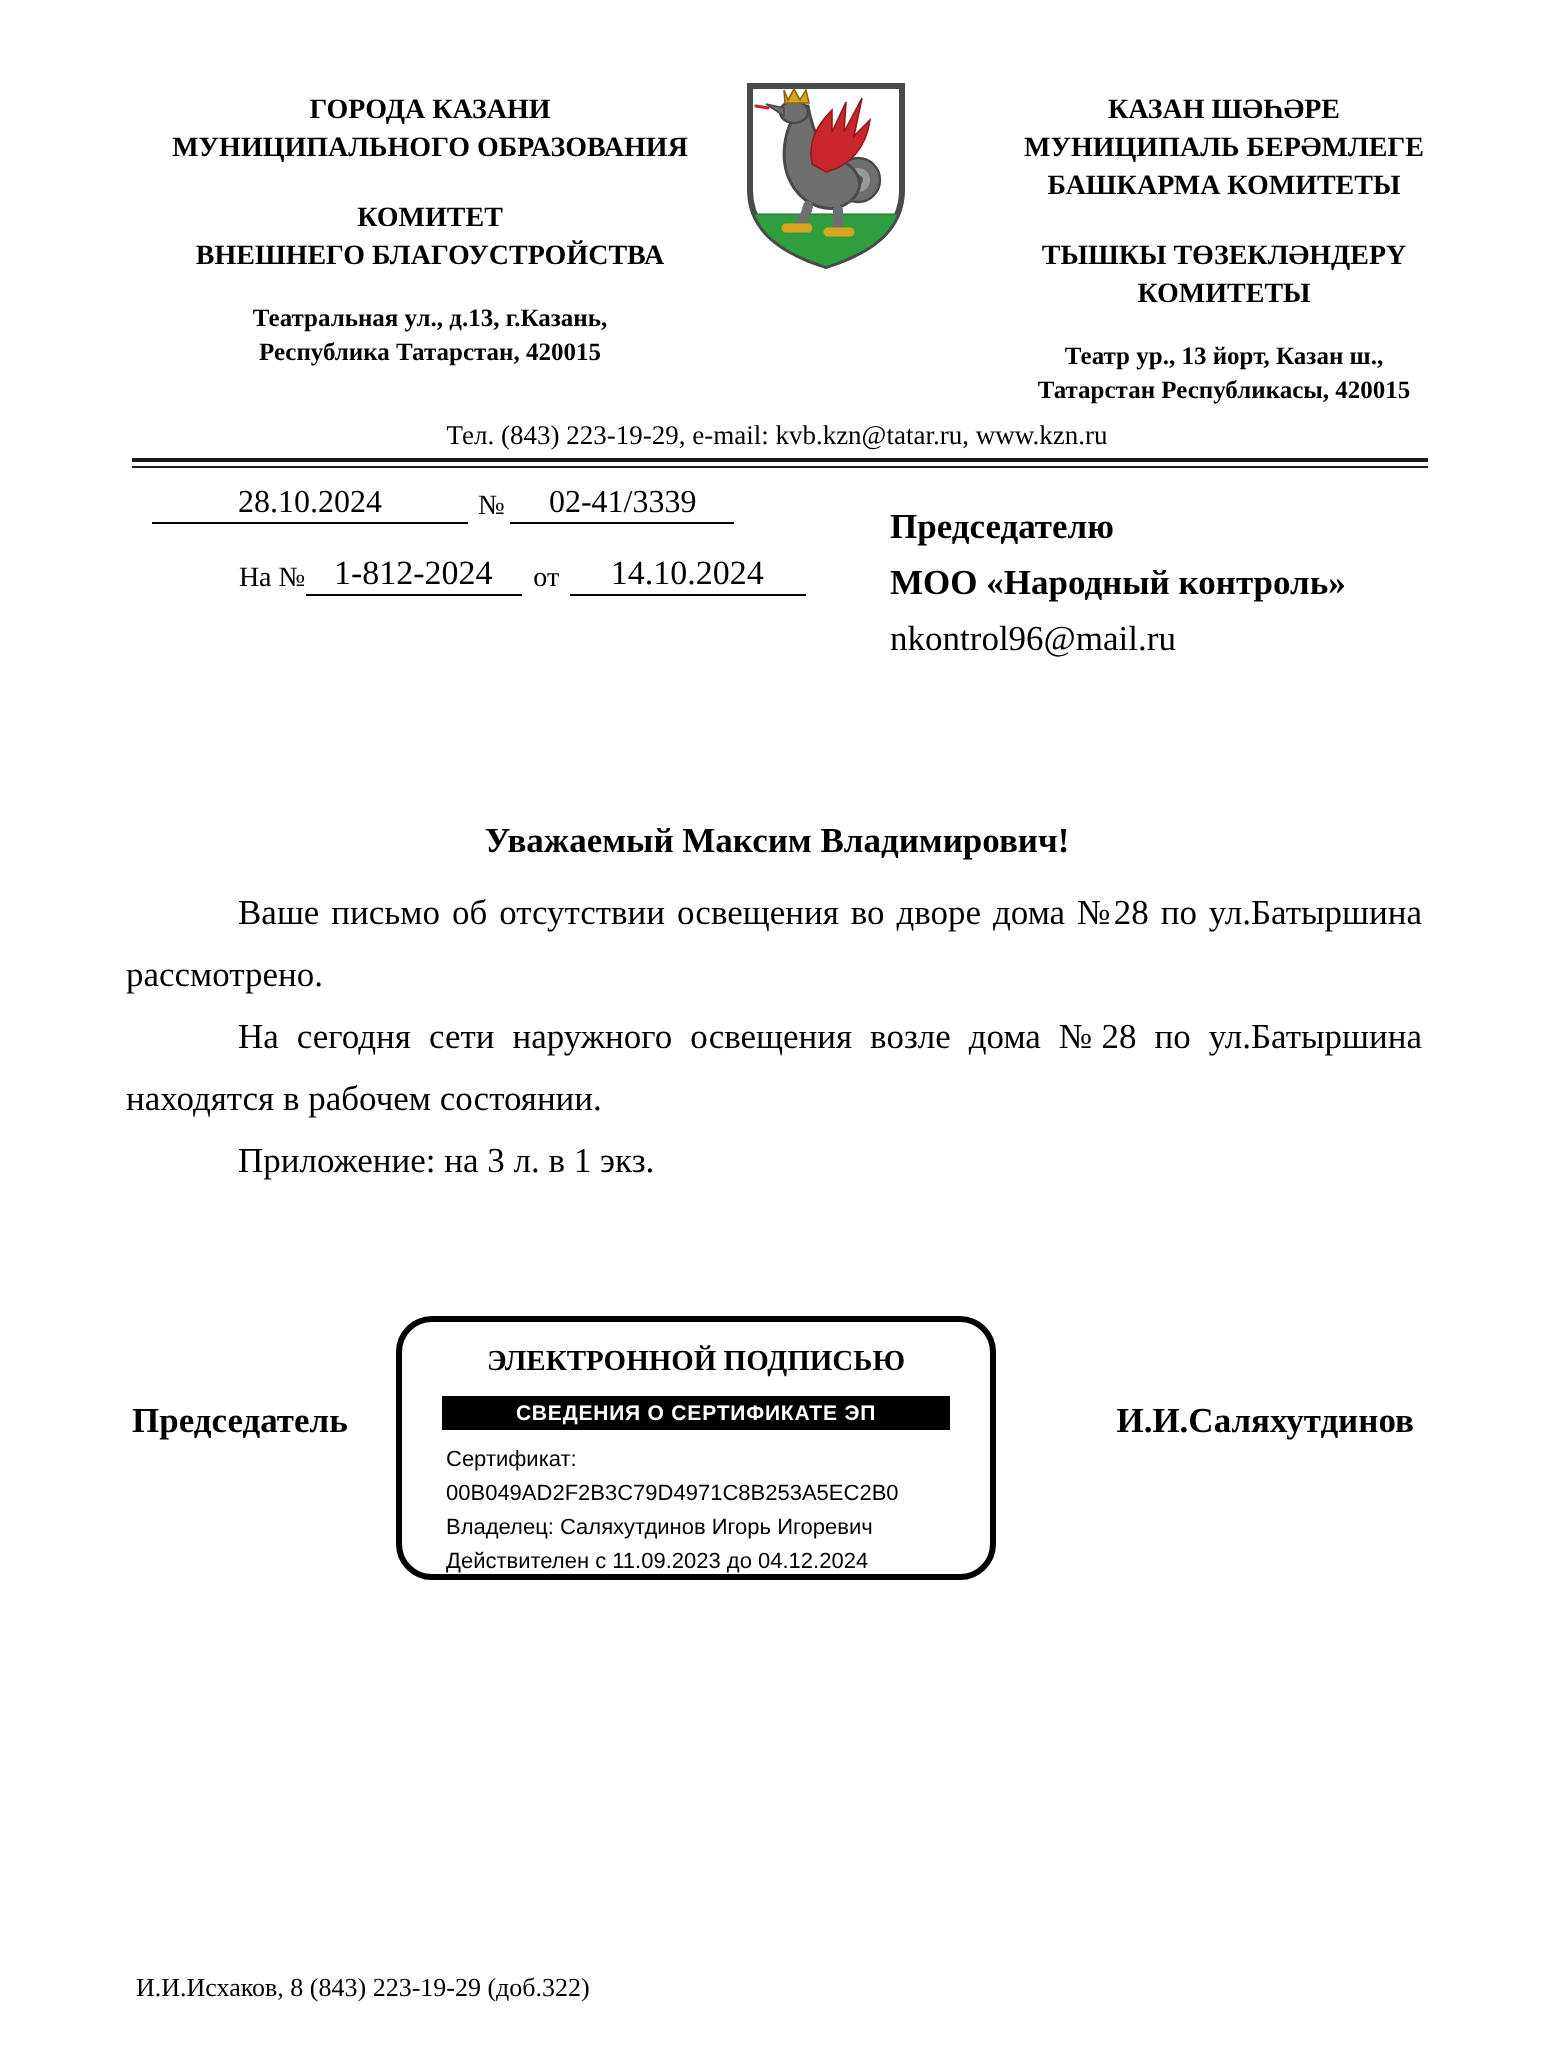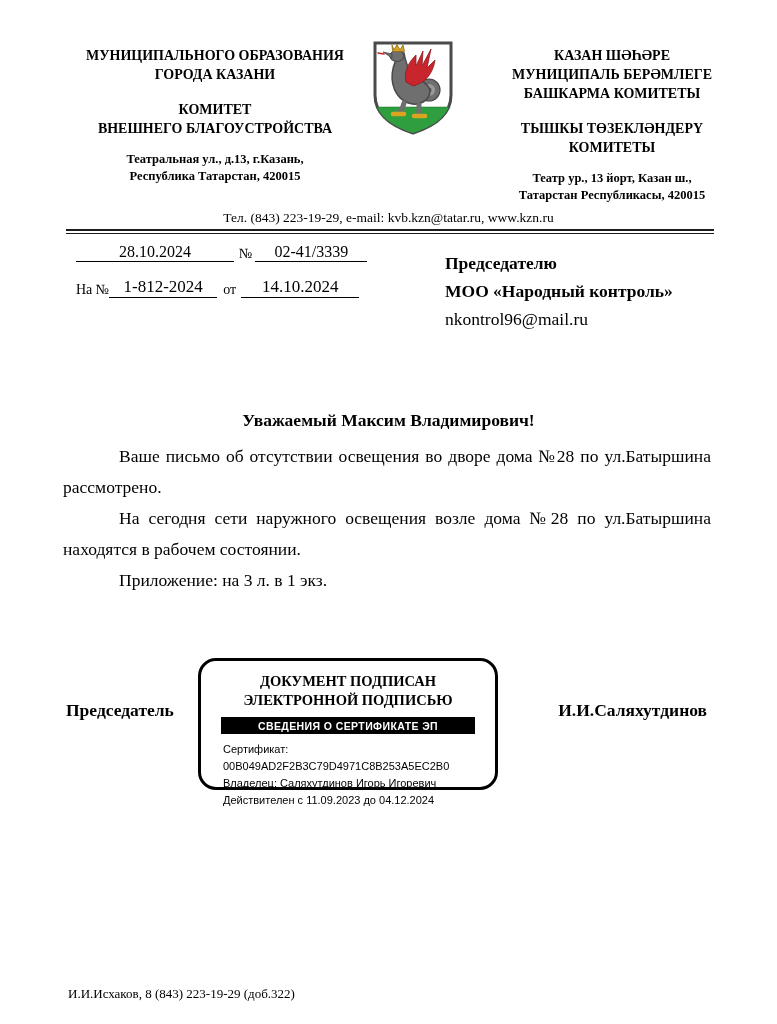--- a/index.html
+++ b/index.html
@@ -16,21 +16,21 @@
   .hdr-committee div { font-size:14px; line-height:19px; }
   .hdr-address       { margin-top:13px; }
   .hdr-address div   { font-size:12.5px; line-height:17px; }
   .emblem { position:absolute; left:366px; top:36px; width:94px; height:104px; }
   .contact { position:absolute; top:210px; left:0; width:100%; text-align:center; font-size:13.5px; }
   .rule { position:absolute; top:229px; left:66px; width:648px; height:2px;
           border-top:2.5px solid #1c1c1c; border-bottom:1px solid #1c1c1c; }
   
   .refs { position:absolute; left:76px; top:243px; width:370px; font-size:14px; }
   .ref-row { display:flex; align-items:flex-end; }
-  .ref-row2 { margin-top:15px; }
+  .ref-row2 { margin-top:15px;justify-content:center; }
   .u { display:inline-block; border-bottom:1.2px solid #000; text-align:center; }
   .ref-date  { width:158px; font-size:16px; }
   .ref-nolbl { margin:0 3px 0 5px; }
   .ref-num   { width:112px; font-size:16px; }
   .reply-num  { width:108px; font-size:17px; }
   .reply-from { margin:0 5px 0 6px; }
   .reply-date { width:118px; font-size:17px; }
   
   .addressee { position:absolute; left:445px; top:249px; font-size:17.5px; line-height:28px; }
   .addressee .b { font-weight:bold; }
@@ -57,22 +57,22 @@
   
   .footer { position:absolute; left:68px; top:986px; font-size:13px; }
 </style>
 </head>
 <body>
 
 <div class="page">
 
   <div class="hdr-block hdr-left">
     <div class="hdr-org">
+      <div>ГОРОДА КАЗАНИ</div>
       <div>МУНИЦИПАЛЬНОГО ОБРАЗОВАНИЯ</div>
-      <div>ГОРОДА КАЗАНИ</div>
     </div>
     <div class="hdr-committee">
       <div>КОМИТЕТ</div>
       <div>ВНЕШНЕГО БЛАГОУСТРОЙСТВА</div>
     </div>
     <div class="hdr-address">
       <div>Театральная ул., д.13, г.Казань,</div>
       <div>Республика Татарстан, 420015</div>
     </div>
   </div>
@@ -150,21 +150,20 @@
     <p>Ваше письмо об отсутствии освещения во дворе дома №28 по ул.Батыршина рассмотрено.</p>
     <p>На сегодня сети наружного освещения возле дома №28 по ул.Батыршина находятся в рабочем состоянии.</p>
     <p>Приложение: на 3 л. в 1 экз.</p>
   </div>
 
   <div class="sig-left">Председатель</div>
   <div class="sig-right">И.И.Саляхутдинов</div>
 
   <div class="stamp">
     <div class="stamp-title">
-      <div>ДОКУМЕНТ ПОДПИСАН</div>
       <div>ЭЛЕКТРОННОЙ ПОДПИСЬЮ</div>
     </div>
     <div class="stamp-bar">СВЕДЕНИЯ О СЕРТИФИКАТЕ ЭП</div>
     <div class="stamp-info">
       <div>Сертификат: 00B049AD2F2B3C79D4971C8B253A5EC2B0</div>
       <div>Владелец: Саляхутдинов Игорь Игоревич</div>
       <div>Действителен с 11.09.2023 до 04.12.2024</div>
     </div>
   </div>
 

